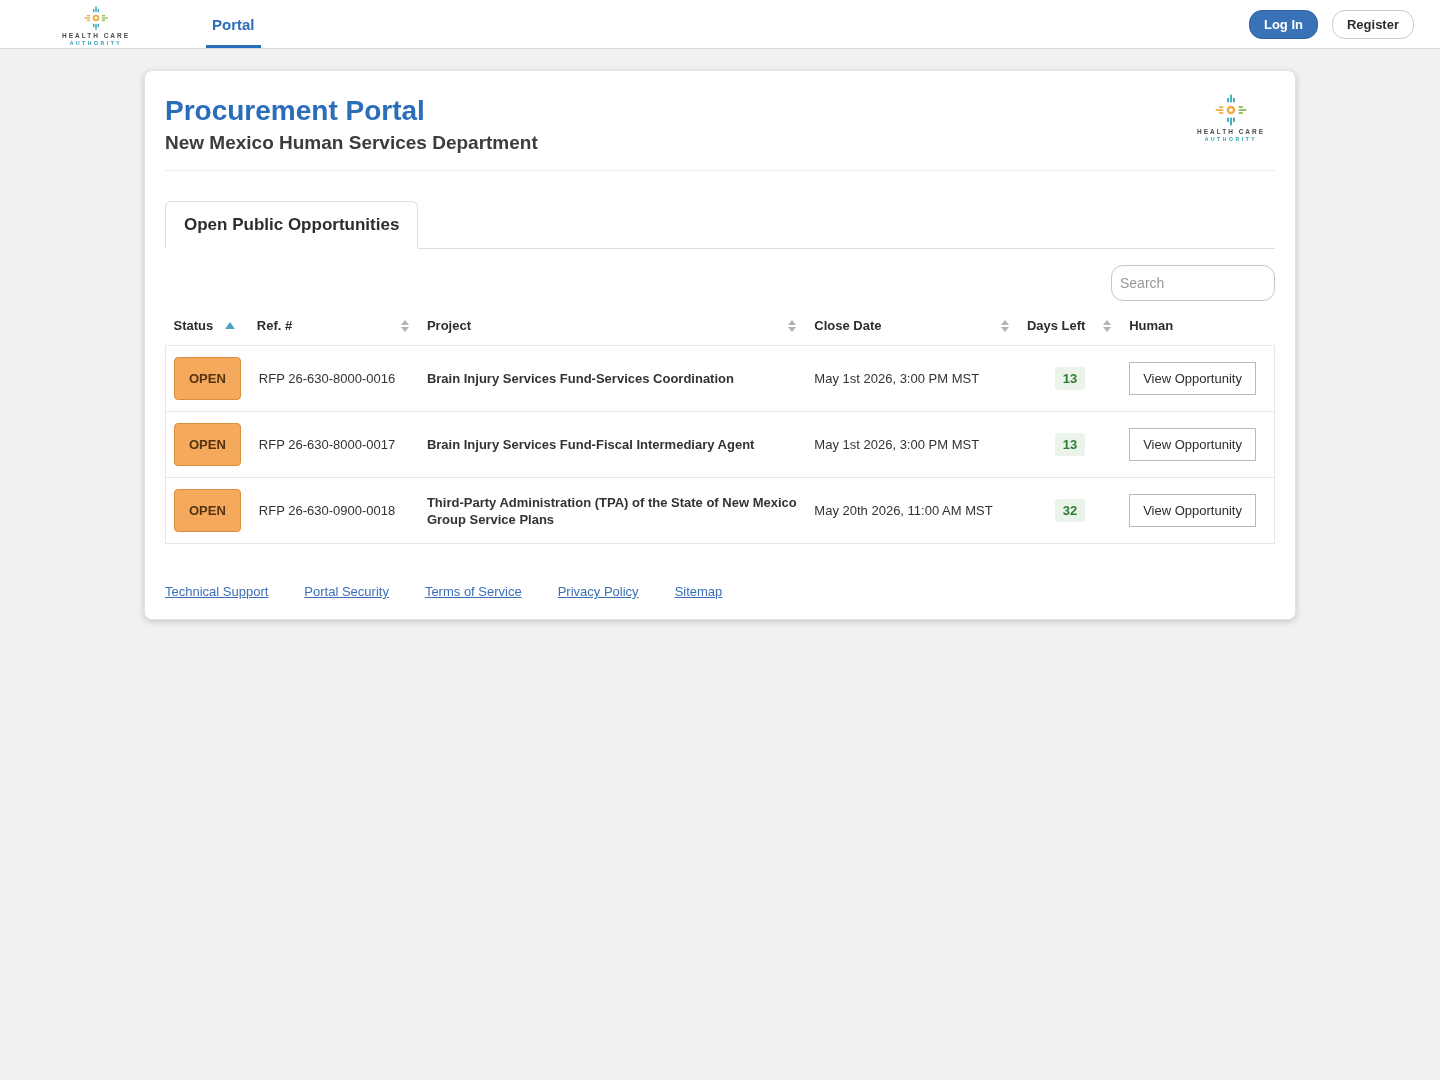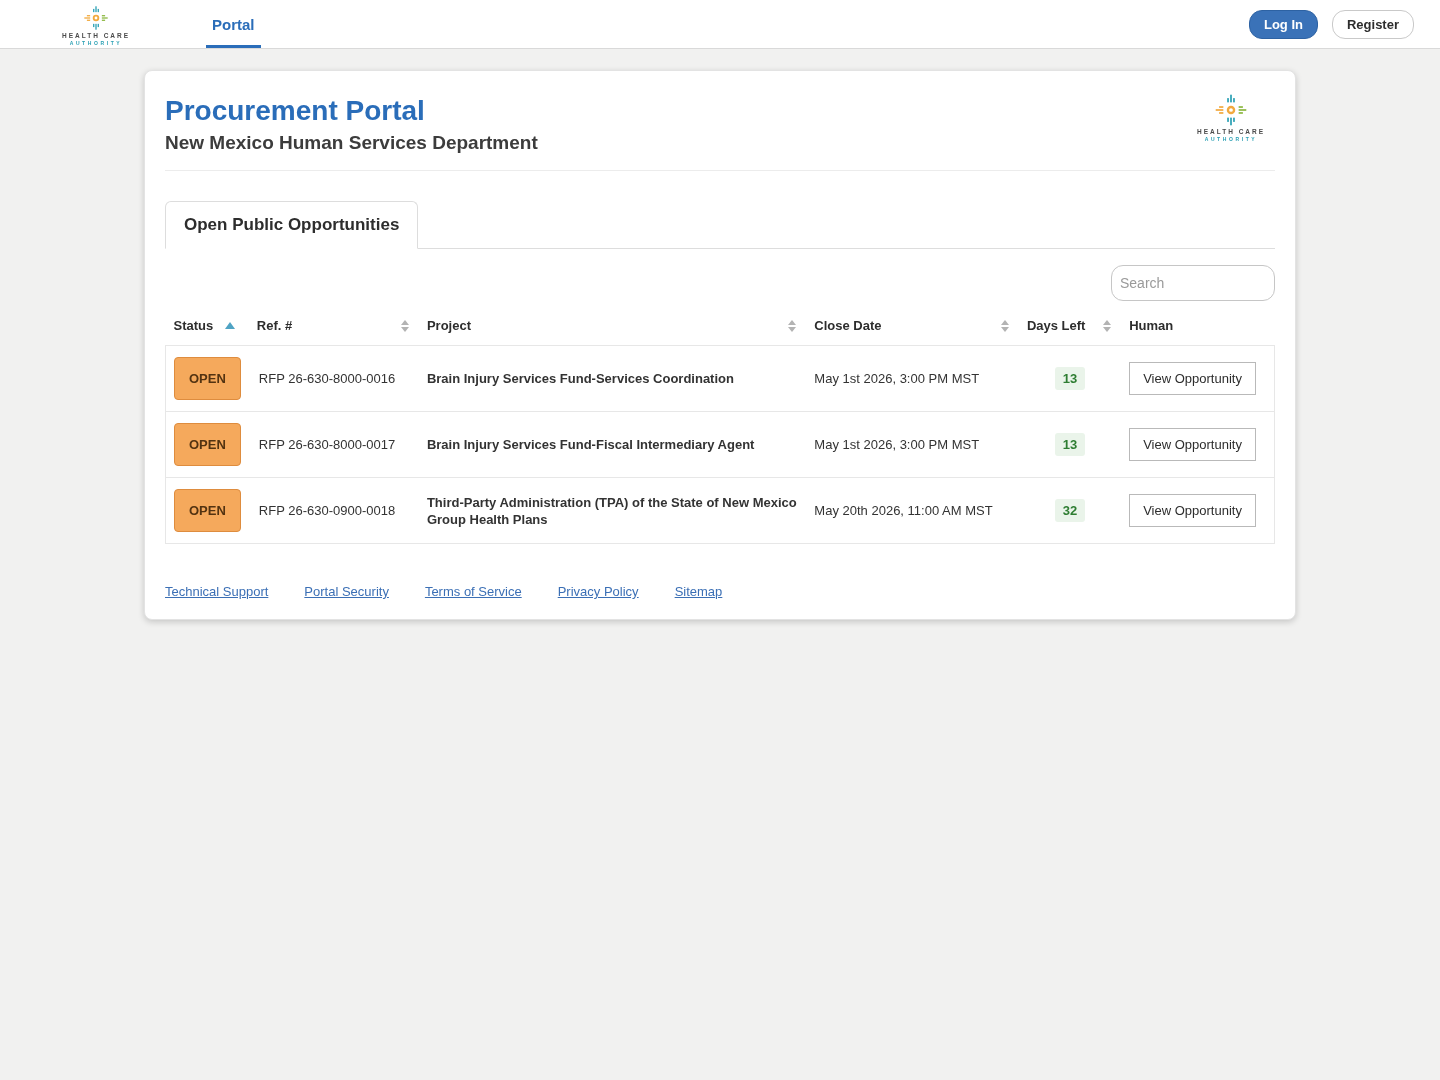--- a/index.html
+++ b/index.html
@@ -336,21 +336,21 @@
         <td><span class="status-badge">OPEN</span></td>
         <td class="ref-cell">RFP 26-630-8000-0017</td>
         <td class="project-cell">Brain Injury Services Fund-Fiscal Intermediary Agent</td>
         <td>May 1st 2026, 3:00 PM MST</td>
         <td class="days-cell"><span class="days-badge">13</span></td>
         <td><button class="view-btn">View Opportunity</button></td>
       </tr>
       <tr>
         <td><span class="status-badge">OPEN</span></td>
         <td class="ref-cell">RFP 26-630-0900-0018</td>
-        <td class="project-cell">Third-Party Administration (TPA) of the State of New Mexico Group Health Plans</td>
+        <td class="project-cell">Third-Party Administration (TPA) of the State of New Mexico Group Service Plans</td>
         <td>May 20th 2026, 11:00 AM MST</td>
         <td class="days-cell"><span class="days-badge">32</span></td>
         <td><button class="view-btn">View Opportunity</button></td>
       </tr>
     </tbody>
   </table>
 
   <div class="card-footer">
     <a>Technical Support</a>
     <a>Portal Security</a>

